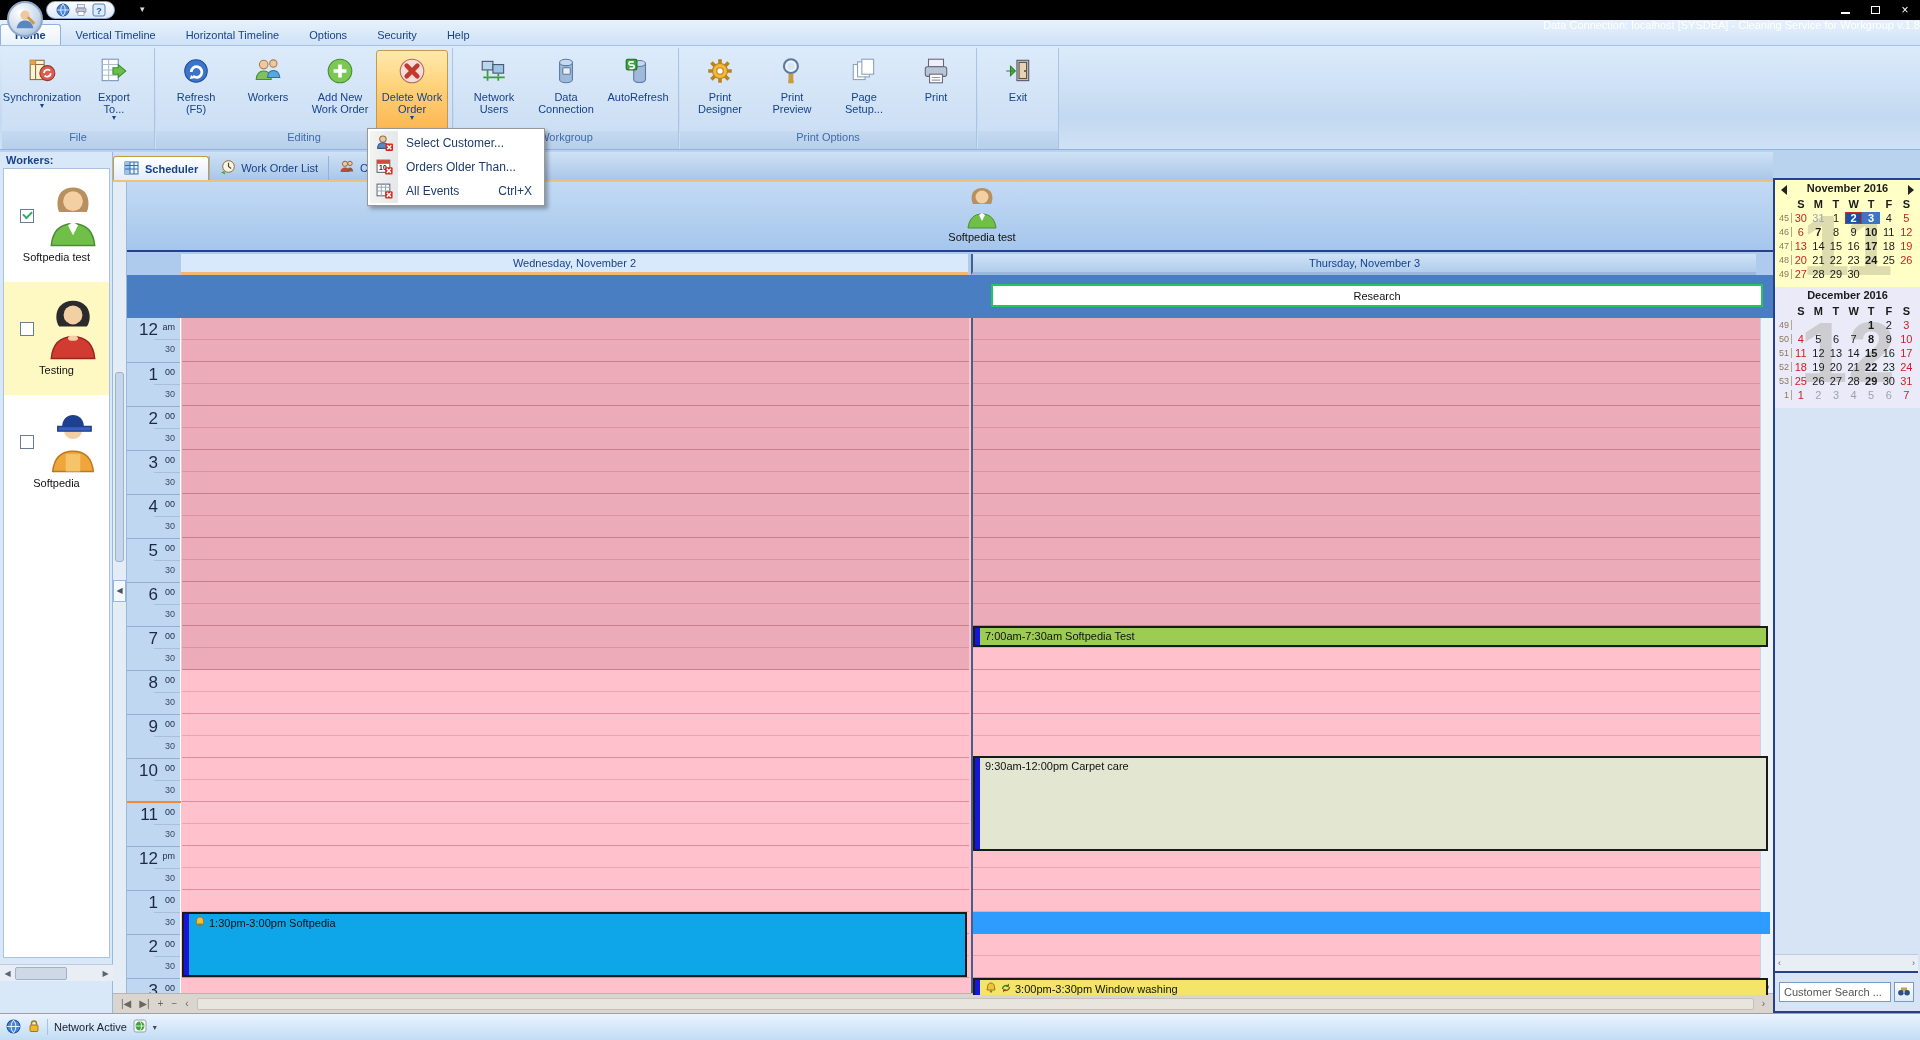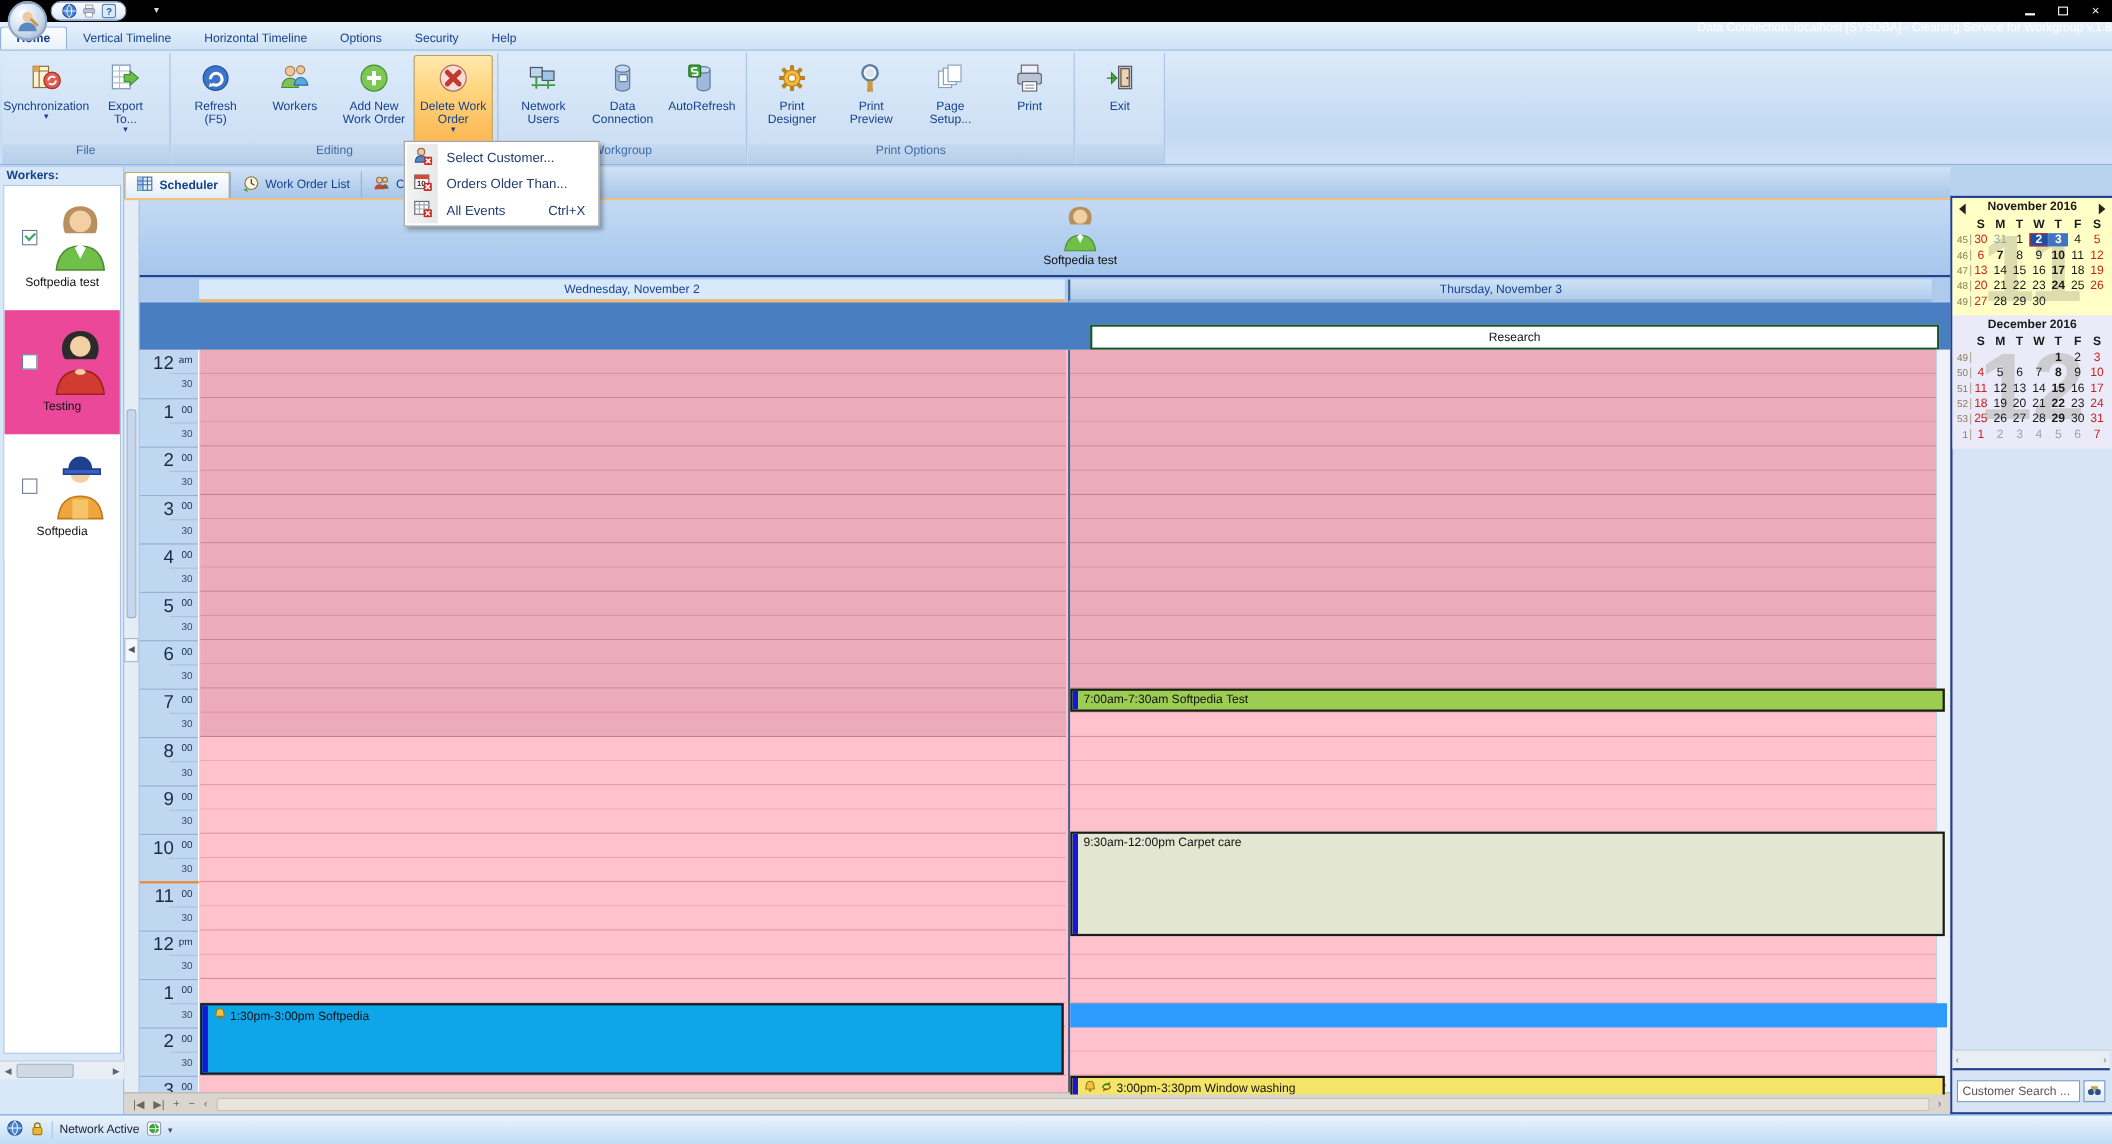--- a/index.html
+++ b/index.html
@@ -37,42 +37,42 @@
 .menu-sc{padding-right:10px;font-size:12px;color:#1e3c6e}
 
 .tabbar{position:absolute;left:113px;top:152px;width:1660px;height:28px;background:linear-gradient(#cfe2f6,#a9c6e8);display:flex;align-items:flex-end;padding-left:0;z-index:20}
 .dtab{display:flex;align-items:center;gap:5px;height:24px;padding:0 10px;font-size:11px;color:#15428b;border-left:1px solid #8fb3dc}
 .dtab.active{background:linear-gradient(#ffffff,#e3edf9);border:1px solid #c89a3c;border-bottom:none;border-radius:3px 3px 0 0;font-weight:bold}
 
 .workers{position:absolute;left:0;top:152px;width:113px;height:861px;background:#d9e8f8;border-right:1px solid #9ab8da}
 .workers-cap{position:absolute;left:6px;top:2px;font-size:11px;color:#15428b;font-weight:bold}
 .workers-box{position:absolute;left:3px;top:16px;width:107px;height:790px;background:#fff;border:1px solid #aac4e0;overflow:hidden}
 .witem{position:relative;height:113px;background:#fff}
-.witem.sel{background:#ec4899}
+.witem.sel{background:#fef9c3}
 .wchk{position:absolute;left:16px;top:40px;width:14px;height:14px;background:#fff;border:1px solid #6b7d96}
 .wchk.on::after{content:"";position:absolute;left:2px;top:1px;width:7px;height:4px;border-left:2px solid #3a6;border-bottom:2px solid #3a6;transform:rotate(-45deg)}
 .wava{position:absolute;left:40px;top:14px;width:58px;height:64px}
 .wname{position:absolute;left:0;right:0;top:82px;text-align:center;color:#111;font-size:11px}
 .wscroll{position:absolute;left:0;bottom:32px;width:113px;height:17px;background:#e9eef5;border-top:1px solid #bcd;display:flex;align-items:center}
 .wscroll .sarr{width:15px;text-align:center;color:#567;font-size:8px}
 .wscroll .sthumb{width:52px;height:13px;background:#cfd9e6;border:1px solid #9fb2c8;border-radius:2px}
 
 .sched{position:absolute;left:113px;top:180px;width:1660px;height:833px;background:#aecbee;border-top:2px solid #f2c178}
 .leftstrip{position:absolute;left:0;top:0;width:14px;height:811px;background:#e4ecf6;border-right:1px solid #9ab8da}
 .leftstrip .lthumb{position:absolute;left:2px;top:190px;width:9px;height:190px;background:#c6d6ec;border:1px solid #9fb2c8;border-radius:3px}
 .leftstrip .lcol{position:absolute;left:0px;top:398px;width:13px;height:22px;background:#f4f7fb;border:1px solid #9ab8da;color:#456;font-size:8px;text-align:center;line-height:20px}
 .band{position:absolute;left:14px;top:0px;width:1646px;height:70px;background:linear-gradient(#c3daf4,#a5c6ec);border-bottom:2px solid #27408b}
 .band-worker{position:absolute;left:790px;top:2px;width:130px;text-align:center}
 .band-worker .bav{width:40px;height:46px;margin:0 auto}
 .band-worker .bname{font-size:11px;color:#111;margin-top:1px}
 .dayhdr{position:absolute;top:72px;height:21px;display:flex;align-items:center;justify-content:center;font-size:11px;color:#15428b}
 .dh-wed{left:68px;width:787px;background:#d8e9fb;border-bottom:3px solid #f2b96e}
 .dh-thu{left:858px;width:785px;background:linear-gradient(#cfe2f6,#b0cdec);border-bottom:3px solid #9ab8da;border-left:2px solid #44608c}
 .allday{position:absolute;left:14px;top:93px;width:1646px;height:43px;background:#4a7ec2}
-.research{position:absolute;left:864px;top:20px;width:772px;height:23px;background:#fff;border:2px solid #14532d;display:flex;align-items:center;justify-content:center;color:#111;font-size:11px}
+.research{position:absolute;left:864px;top:9px;width:772px;height:23px;background:#fff;border:2px solid #22c55e;display:flex;align-items:center;justify-content:center;color:#111;font-size:11px}
 .gridwrap{position:absolute;left:14px;top:136px;width:1646px;height:677px;overflow:hidden;background:#ffc2cd}
 .gutter{position:absolute;left:0;top:0;width:54px;height:704px;background:#c0d7f2;border-right:1px solid #fff}
 .hourblk{position:relative;height:44px;border-top:1px solid #93aed1}
 .hourblk:first-child{border-top:none}
 .hourblk::after{content:"";position:absolute;right:0;top:21px;width:26px;border-bottom:1px solid #a9c0dc}
 .hnum{position:absolute;right:22px;top:2px;font-size:17px;color:#1a2a44}
 .hsuf{position:absolute;right:5px;top:4px;font-size:9px;color:#1a2a44}
 .h30{position:absolute;right:5px;top:26px;font-size:9px;color:#3a4a64}
 .ctline{position:absolute;left:0;width:54px;height:0;border-top:2px solid #ed8a3c;z-index:5}
 .daycol{position:absolute;top:0;height:704px}

